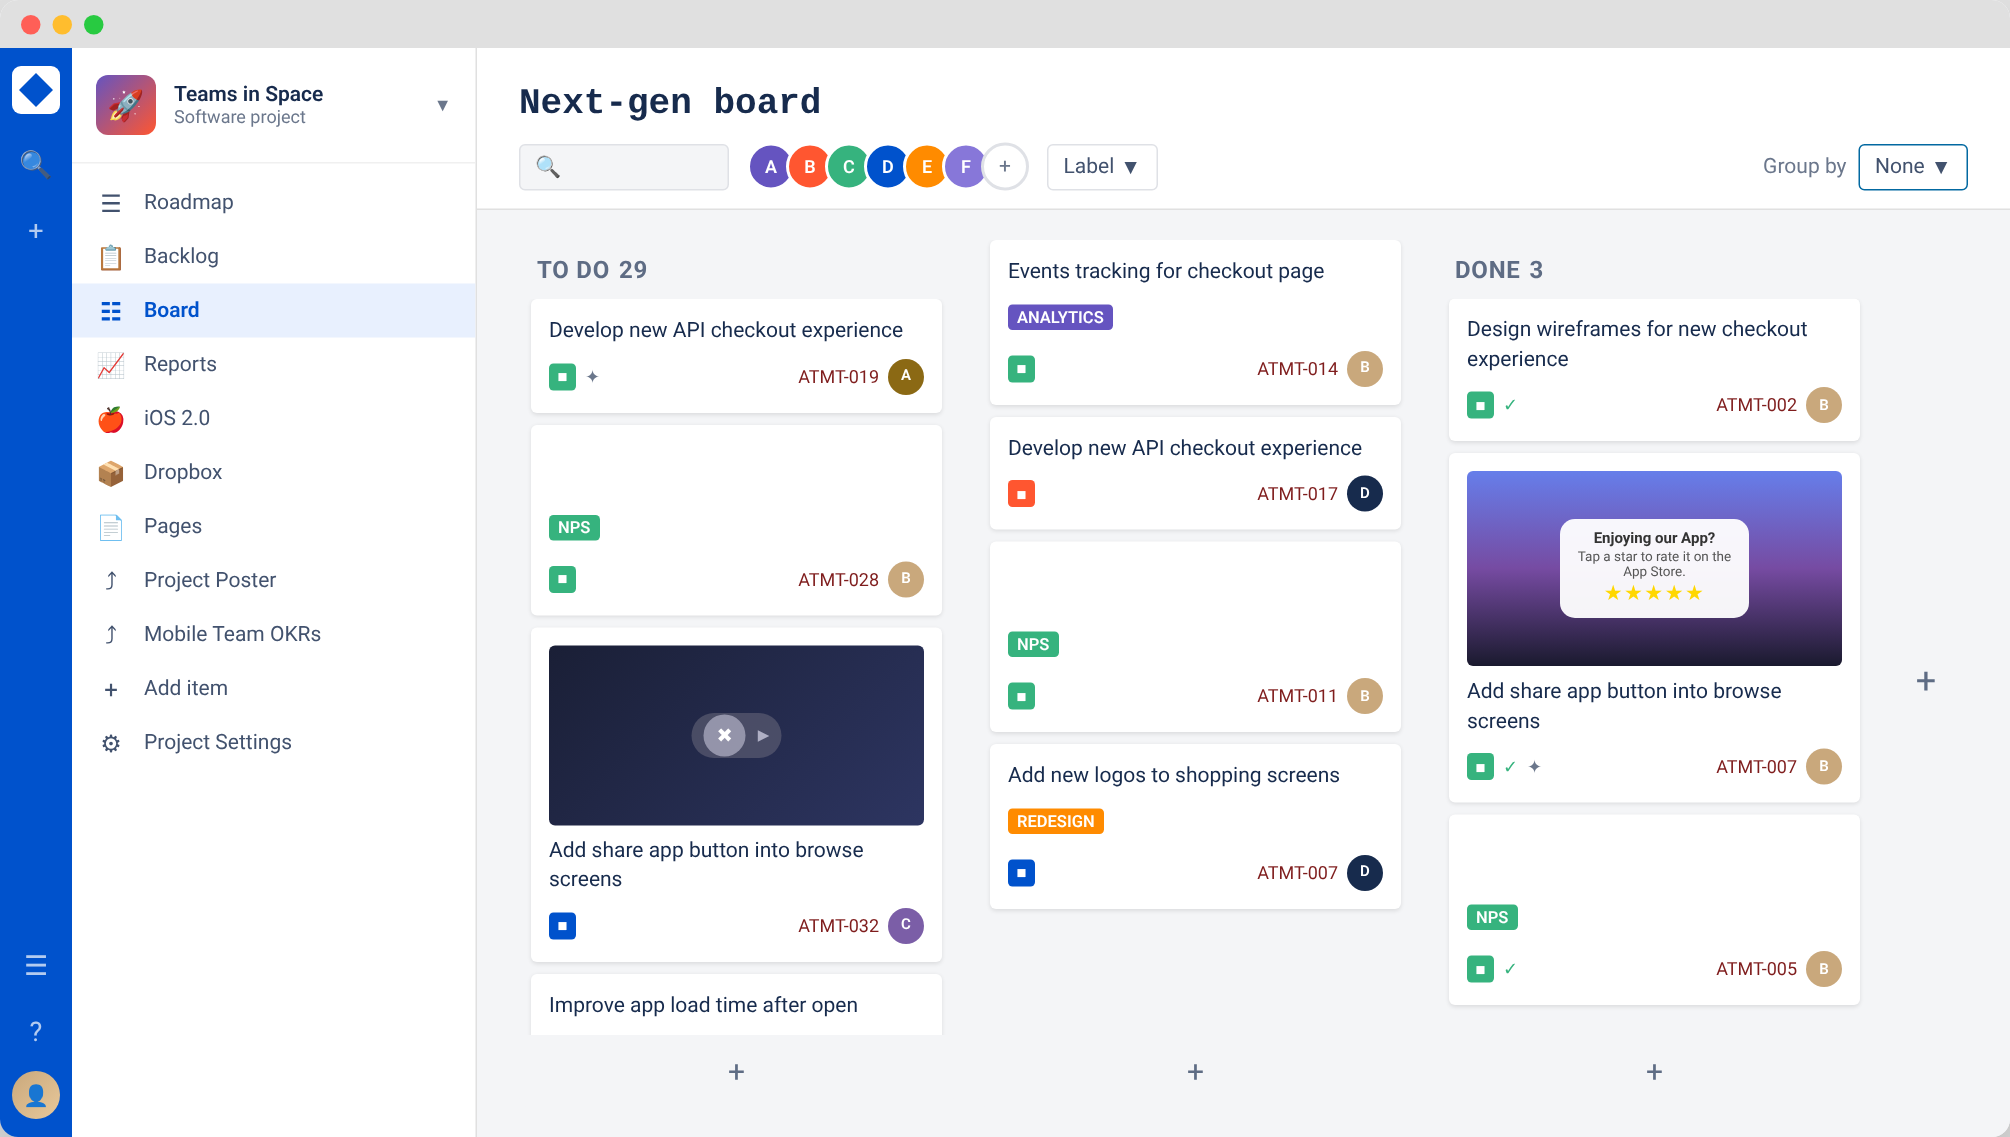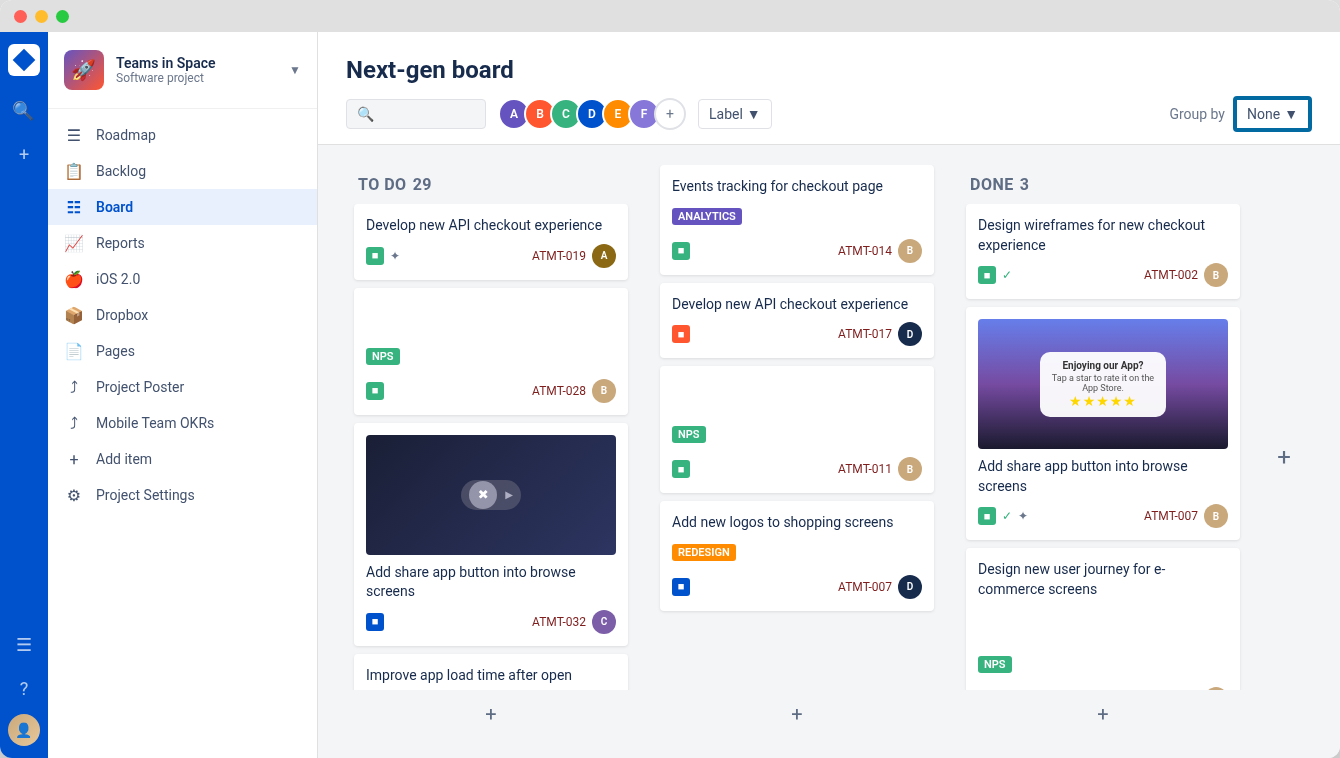--- a/index.html
+++ b/index.html
@@ -159,20 +159,21 @@
     .main-header {
       padding: 24px 28px 12px;
       background: white;
       border-bottom: 1px solid #e0e0e0;
     }
     .board-title {
       font-size: 24px;
       font-weight: 700;
       color: #172B4D;
       margin-bottom: 12px;
+      font-family: Liberation Mono, monospace;
     }
     .board-toolbar {
       display: flex;
       align-items: center;
       gap: 12px;
     }
     .search-box {
       display: flex;
       align-items: center;
       background: #f4f5f7;
@@ -221,21 +222,21 @@
     }
     .group-by-section {
       margin-left: auto;
       display: flex; align-items: center; gap: 8px;
       font-size: 14px; color: #6B778C;
     }
     .group-by-select {
       display: flex; align-items: center; gap: 4px;
       padding: 6px 10px;
       background: white;
-      border: 4px solid #0369a1;
+      border: 1px solid #0369a1;
       border-radius: 4px;
       color: #42526E;
       cursor: pointer;
     }
     
     .board-area {
       flex: 1;
       overflow-x: auto;
       overflow-y: hidden;
       padding: 20px 28px;
@@ -636,21 +637,20 @@
               <div class="card-footer">
                 <div class="card-icon-small icon-green">■</div>
                 <span class="card-check">✓</span>
                 <span class="card-branch">✦</span>
                 <span class="card-id">ATMT-007</span>
                 <div class="card-avatar" style="background:#c9a87c;">B</div>
               </div>
             </div>
 
             <div class="card">
-              <div class="card-title">Design new user journey for e-commerce screens</div>
               <span class="card-tag tag-nps">NPS</span>
               <div class="card-footer">
                 <div class="card-icon-small icon-green">■</div>
                 <span class="card-check">✓</span>
                 <span class="card-id">ATMT-005</span>
                 <div class="card-avatar" style="background:#c9a87c;">B</div>
               </div>
             </div>
           </div>
           <div class="add-card-btn">+</div>

